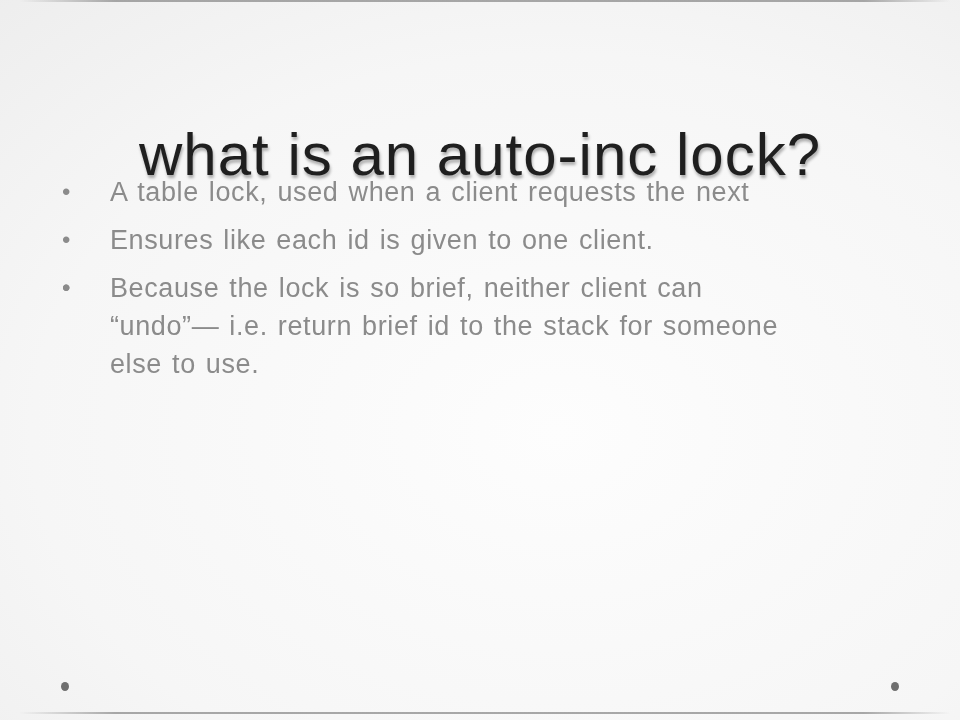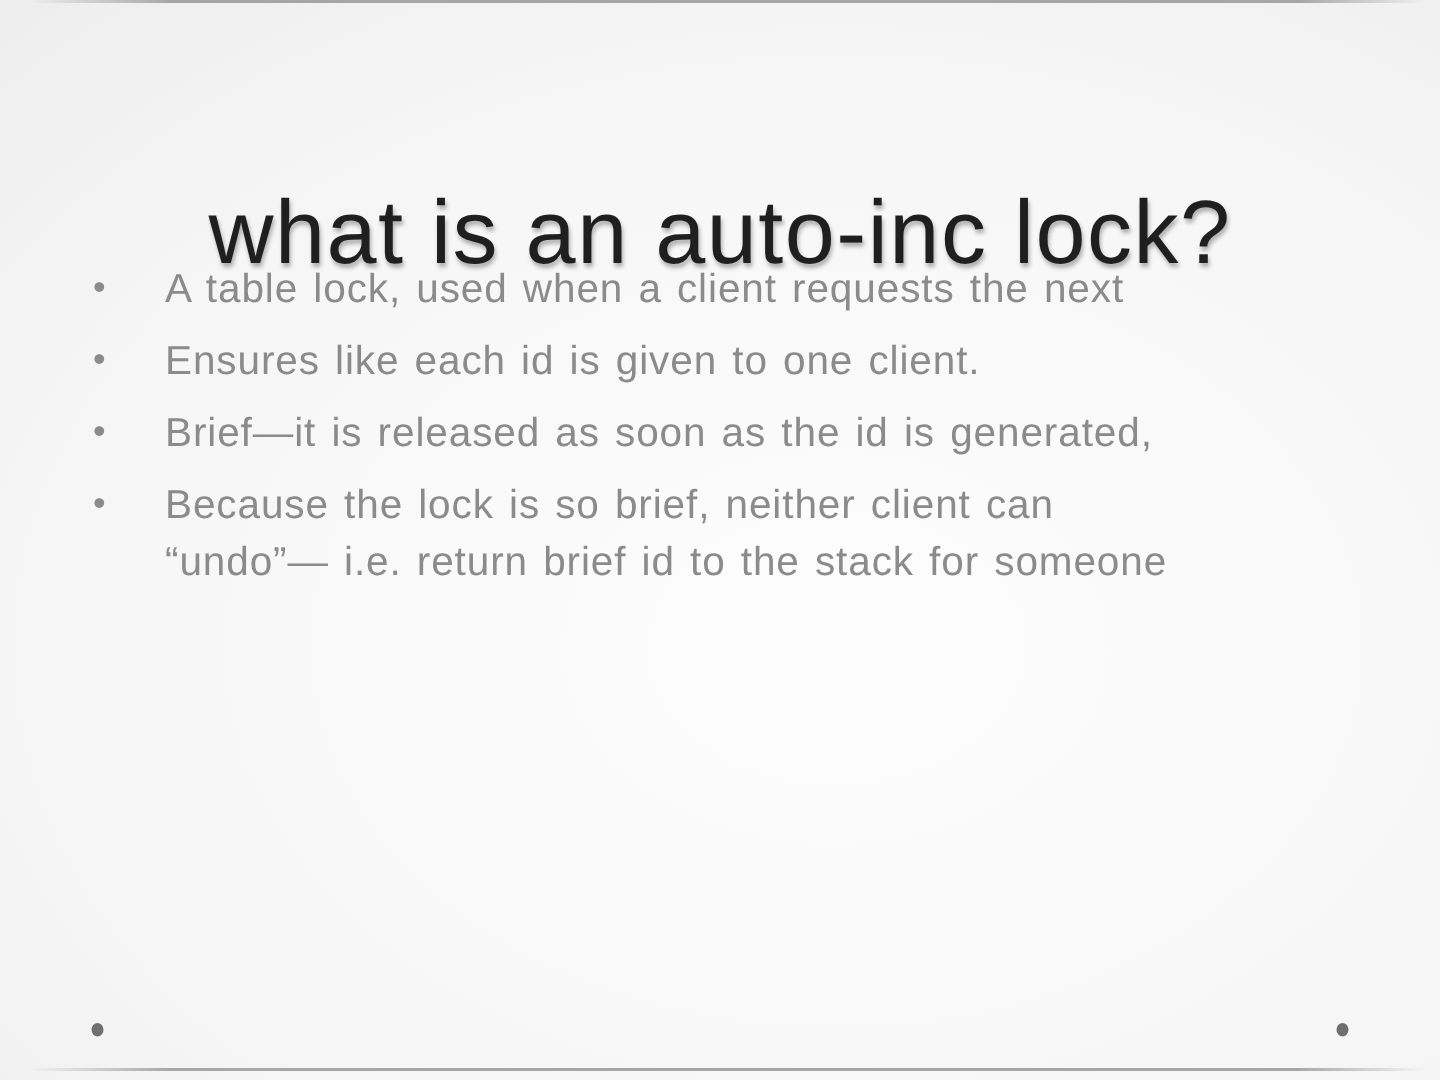--- a/index.html
+++ b/index.html
@@ -74,26 +74,26 @@
     <li>
       <span class="bullet-marker">•</span>
       <div class="line">A table lock, used when a client requests the next</div>
     </li>
     <li>
       <span class="bullet-marker">•</span>
       <div class="line">Ensures like each id is given to one client.</div>
     </li>
     <li>
       <span class="bullet-marker">•</span>
-      <div class="line">Brief—it is released as soon as the id is generated,</div>
     </li>
     <li>
       <span class="bullet-marker">•</span>
       <div class="line">Because the lock is so brief, neither client can</div>
       <div class="line">“undo”— i.e. return brief id to the stack for someone</div>
+      <div class="line">else to use.</div>
     </li>
   </ul>
 
   <div class="corner-dot left"></div>
   <div class="corner-dot right"></div>
 
   <div class="edge-line bottom"></div>
 
 </div>
 

